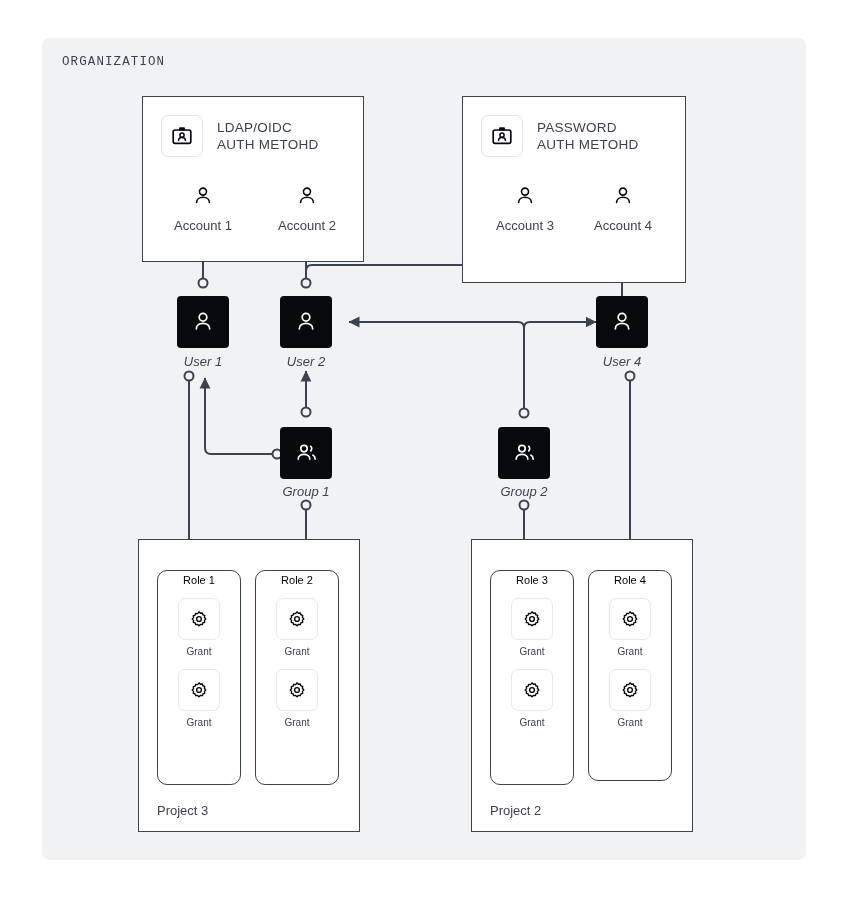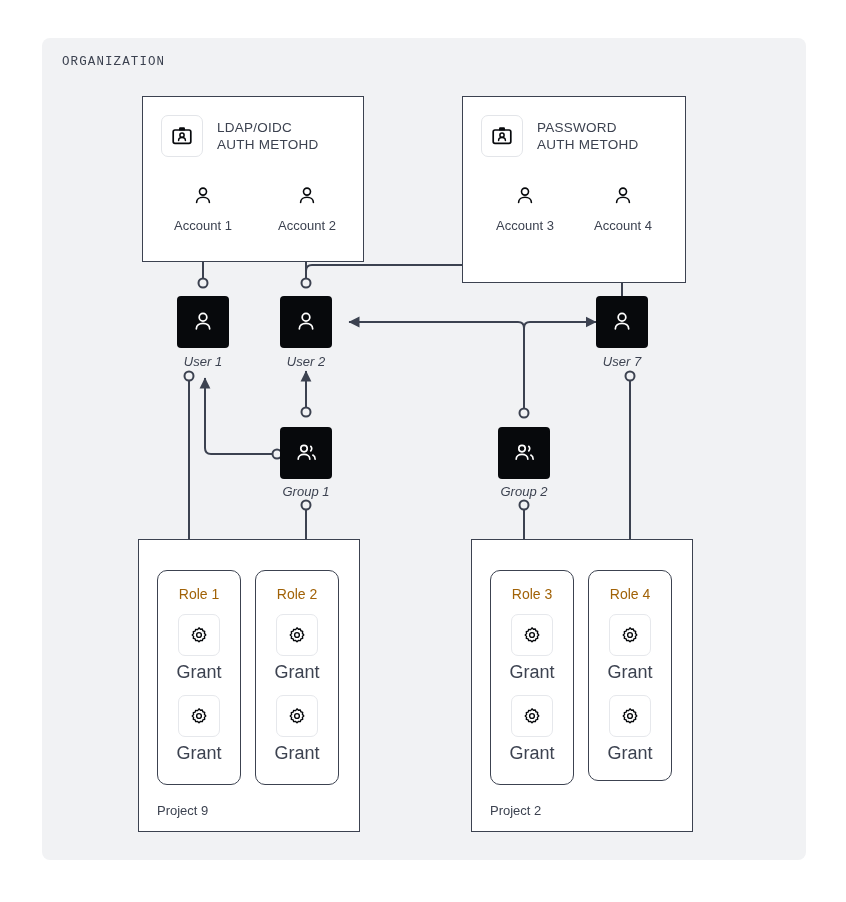--- a/index.html
+++ b/index.html
@@ -104,39 +104,39 @@
     width: 84px;
     background: #ffffff;
     border: 1.3px solid #3c4250;
     border-radius: 10px;
     box-sizing: border-box;
     display: flex;
     flex-direction: column;
     align-items: center;
   }
   .role-title {
-    margin-top: 15px;
-    font-size: 14px;
-    color: #a16207;
+    margin-top: 3px;
+    font-size: 11px;
+    color: #000000;
   }
   .grant {
     margin-top: 12px;
     display: flex; flex-direction: column; align-items: center;
   }
   .grant-tile {
     width: 42px; height: 42px;
     border: 1px solid #e6e8ec;
     border-radius: 7px;
     background: #fff;
     display: flex; align-items: center; justify-content: center;
     box-sizing: border-box;
   }
   .grant-cap {
     margin-top: 6px;
-    font-size: 18px;
+    font-size: 10px;
     color: #3c4250;
   }
 
   svg.wires {
     position: absolute;
     left: 0; top: 0;
     width: 846px; height: 902px;
     pointer-events: none;
   }
   .wire { fill: none; stroke: #3c4250; stroke-width: 2; }
@@ -273,21 +273,21 @@
     </svg>
   </div>
   <div class="node-cap" style="left:246px; top:354px;">User 2</div>
 
   <div class="node" style="left:596px; top:296px;">
     <svg width="24" height="24" viewBox="0 0 22 22" fill="none">
       <circle cx="11" cy="6.6" r="3.5" stroke="#ffffff" stroke-width="1.6"></circle>
       <path d="M4.9 17.2c0-3.1 2.8-5 6.1-5s6.1 1.9 6.1 5" stroke="#ffffff" stroke-width="1.6" stroke-linecap="round"></path>
     </svg>
   </div>
-  <div class="node-cap" style="left:562px; top:354px;">User 7</div>
+  <div class="node-cap" style="left:562px; top:354px;">User 4</div>
 
   <div class="node" style="left:280px; top:427px;">
     <svg width="25" height="25" viewBox="0 0 24 24" fill="none">
       <circle cx="9.6" cy="7.3" r="3.1" stroke="#ffffff" stroke-width="1.6"></circle>
       <path d="M4 17.4c0-2.9 2.5-4.6 5.6-4.6s5.6 1.7 5.6 4.6" stroke="#ffffff" stroke-width="1.6" stroke-linecap="round"></path>
       <path d="M16.1 5.1a3.1 3.1 0 0 1 0 4.4" stroke="#ffffff" stroke-width="1.6" stroke-linecap="round"></path>
       <path d="M18.1 13.5c1.4.8 2.2 2.1 2.2 3.9" stroke="#ffffff" stroke-width="1.6" stroke-linecap="round"></path>
     </svg>
   </div>
   <div class="node-cap" style="left:246px; top:484px;">Group 1</div>
@@ -296,21 +296,21 @@
     <svg width="25" height="25" viewBox="0 0 24 24" fill="none">
       <circle cx="9.6" cy="7.3" r="3.1" stroke="#ffffff" stroke-width="1.6"></circle>
       <path d="M4 17.4c0-2.9 2.5-4.6 5.6-4.6s5.6 1.7 5.6 4.6" stroke="#ffffff" stroke-width="1.6" stroke-linecap="round"></path>
       <path d="M16.1 5.1a3.1 3.1 0 0 1 0 4.4" stroke="#ffffff" stroke-width="1.6" stroke-linecap="round"></path>
       <path d="M18.1 13.5c1.4.8 2.2 2.1 2.2 3.9" stroke="#ffffff" stroke-width="1.6" stroke-linecap="round"></path>
     </svg>
   </div>
   <div class="node-cap" style="left:464px; top:484px;">Group 2</div>
 
   <div class="project-box" style="left:138px; top:539px; width:222px; height:293px;"></div>
-  <div class="project-cap" style="left:157px; top:803px;">Project 9</div>
+  <div class="project-cap" style="left:157px; top:803px;">Project 3</div>
 
   <div class="role-box" style="left:157px; top:570px; height:215px;">
     <div class="role-title">Role 1</div>
     <div class="grant">
       <div class="grant-tile">
         <svg width="22" height="22" viewBox="0 0 24 24" fill="none">
           <path d="M12 3.2l1.5 1.5 2.1-.3.6 2 2 .6-.3 2.1L19.4 11l-1.5 1.5.3 2.1-2 .6-.6 2-2.1-.3L12 18.4 10.5 16.9l-2.1.3-.6-2-2-.6.3-2.1L4.6 11l1.5-1.5-.3-2.1 2-.6.6-2 2.1.3z" stroke="#07090c" stroke-width="1.5" stroke-linejoin="round" transform="translate(0 1)"></path>
           <circle cx="12" cy="12" r="2.6" stroke="#07090c" stroke-width="1.5"></circle>
         </svg>
       </div>

